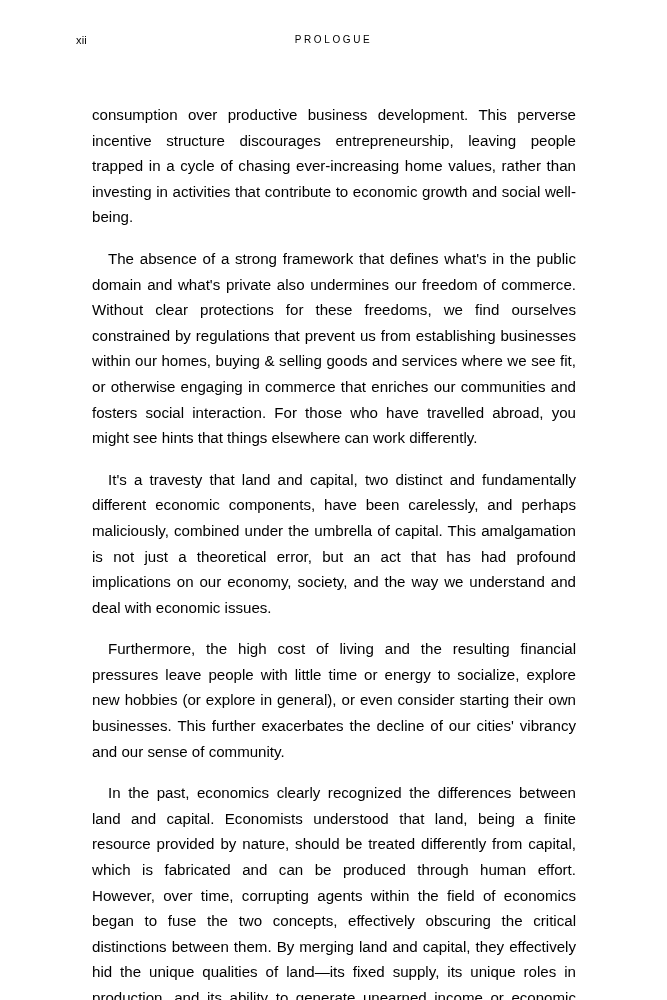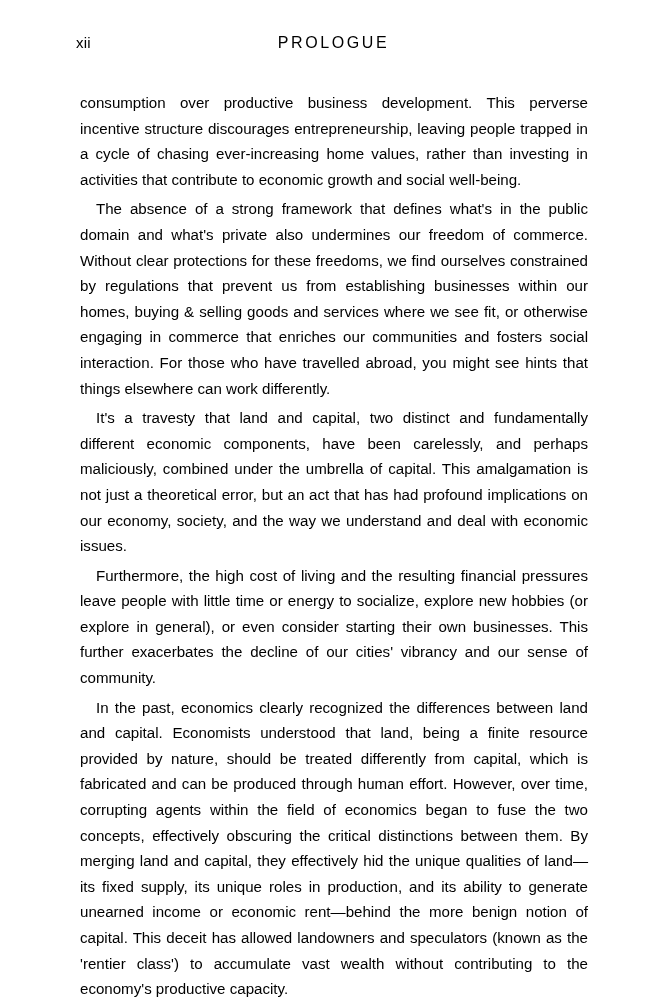--- a/index.html
+++ b/index.html
@@ -24,46 +24,46 @@
     position: absolute;
     top: 34px;
     left: 76px;
     right: 76px;
     height: 18px;
   }
   .folio {
     position: absolute;
     left: 0;
     top: 0;
-    font-size: 15px;
+    font-size: 11px;
     letter-spacing: 0.2px;
     text-align: center;
   }
   .head-title {
     position: absolute;
     left: 0;
     right: 0;
     top: 0;
     text-align: center;
-    font-size: 16px;
+    font-size: 10px;
     letter-spacing: 2.6px;
     font-weight: 400;
   }
   .body-text {
     position: absolute;
     top: 86px;
     left: 76px;
     width: 516px;
     font-size: 15.1px;
     line-height: 25.6px;
     text-align: justify;
     text-justify: inter-word;
   }
   .body-text p {
-    margin: 4px;
+    margin: 16px;
     text-indent: 0;
   }
   .body-text p.indent {
     text-indent: 16px;
   }
 </style>
 </head>
 <body>
 
 <div class="page">

